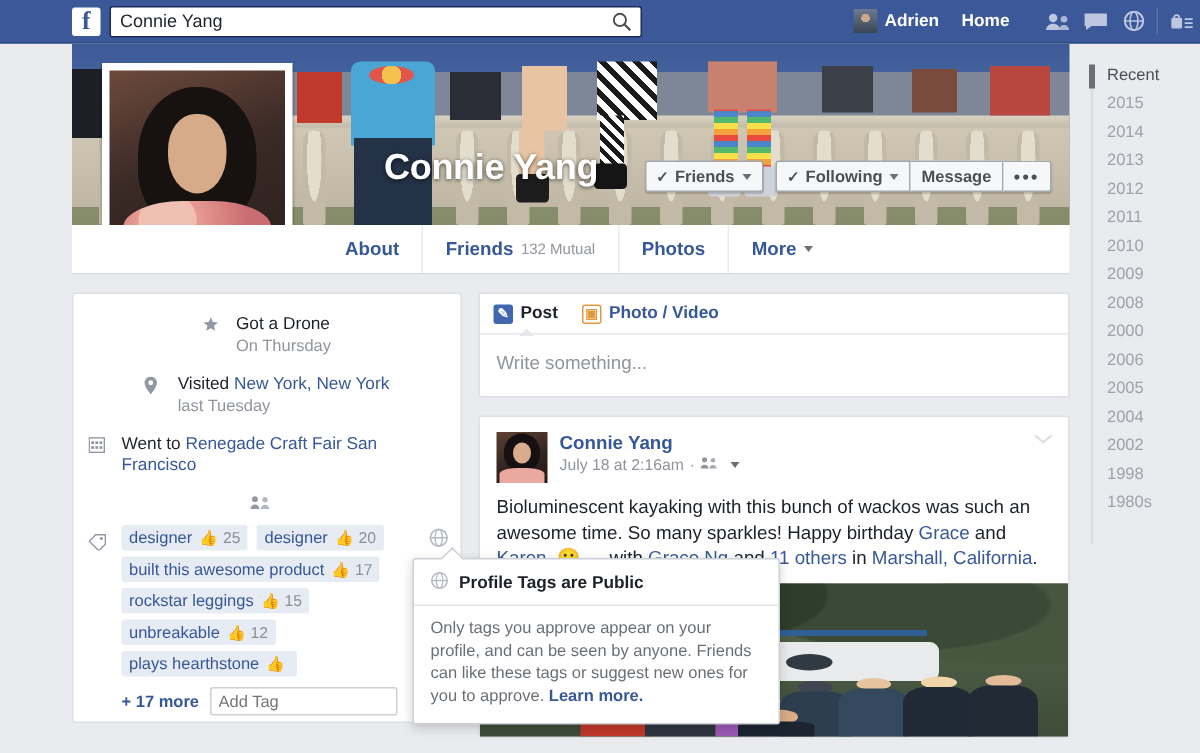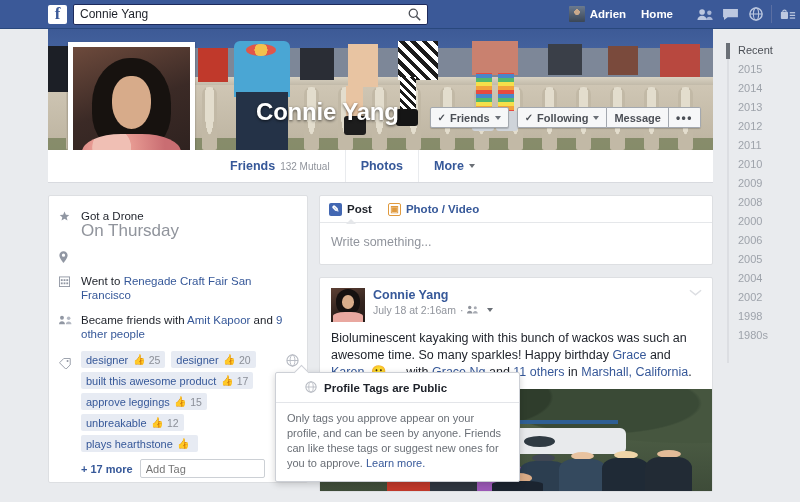--- a/index.html
+++ b/index.html
@@ -137,25 +137,25 @@
     border-bottom: 5px solid #d8dadf;
   }
   .tab-sub { font-size: 10px; font-weight: normal; color: #90949c; margin-left: 5px; }
   
   #cols { display: flex; padding-top: 12px; }
   #left-col { width: 260px; margin-right: 11px; }
   #right-col { width: 394px; }
   .card { background: #fff; border: 1px solid #dddfe2; border-radius: 2px; }
   
   #life-card { padding: 8px 0 0 0; }
-  .ev { display: flex; padding: 5px 10px 6px 10px; }
+  .ev { display: flex; padding: 5px 10px 6px 10px; justify-content: center; }
   .ev-ico { width: 22px; min-width: 22px; padding-top: 2px; color: #9197a3; display:flex; justify-content:flex-start;}
   .ev-body { font-size: 11.5px; line-height: 14px; color: #1d2129; }
   .ev-body a { color: #365899; text-decoration: none; }
-  .ev-sub { font-size: 17px; color: #90949c; margin-top: 1px; }
+  .ev-sub { font-size: 11px; color: #90949c; margin-top: 1px; }
   
   #tags-row { display: flex; padding: 4px 10px 4px 10px; position: relative; }
   #tag-ico { width: 22px; min-width: 22px; padding-top: 4px; color:#9197a3; }
   #tag-chips { display: flex; flex-wrap: wrap; gap: 4px 6px; width: 214px; }
   .chip {
     background: #e7ebf3; border-radius: 2px; height: 17px;
     display: flex; align-items: center; padding: 0 5px;
     font-size: 11px; color: #365899;
   }
   .chip .thumb { margin: 0 3px 0 5px; color: #4267b2; font-size: 10px; }
@@ -176,26 +176,26 @@
     position: absolute; left: 275px; top: 372px; width: 245px;
     background: #fff; border: 1px solid #cdd0d6; border-radius: 2px;
     box-shadow: 0 2px 7px rgba(0,0,0,.18); z-index: 30;
   }
   #tooltip::before {
     content:""; position: absolute; left: 20px; top: -6px; width: 10px; height: 10px;
     background: #fff; border-left: 1px solid #cdd0d6; border-top: 1px solid #cdd0d6;
     transform: rotate(45deg);
   }
   .tt-head {
-    display: flex; align-items: center; padding: 8px 29px 7px;
+    display: flex; align-items: center; padding: 8px 11px 7px;
     border-bottom: 1px solid #e3e5e9; font-size: 11.5px; font-weight: bold; color: #1d2129;
   }
   .tt-head .g { margin-right: 7px; color:#b6bac2; }
   .tt-body { padding: 8px 11px 10px; font-size: 11px; line-height: 15px; color: #6a6f76; }
-  .tt-body a { color: #365899; text-decoration: none; font-weight: normal; }
+  .tt-body a { color: #365899; text-decoration: none; font-weight: bold; }
   
   #composer { margin-bottom: 12px; }
   .comp-tabs { display: flex; align-items: center; height: 27px; border-bottom: 1px solid #e5e7ea; padding: 0 9px; position: relative; }
   .comp-tab { display: flex; align-items: center; font-size: 11.5px; font-weight: bold; color: #365899; margin-right: 16px; cursor: pointer; position: relative; }
   .comp-tab.active { color: #1d2129; }
   .comp-tab.active::after {
     content:""; position:absolute; left: 40%; bottom: -8px;
     border-left: 5px solid transparent; border-right: 5px solid transparent;
     border-bottom: 5px solid #e5e7ea;
   }
@@ -384,20 +384,23 @@
       <div class="pp-photo">
         <div class="pp-hair"></div>
           <div class="pp-face"></div>
           <div class="pp-body"></div>
       </div>
     </div>
   </div>
 
   <div id="tabs">
     <div class="tab">
+      <span>About</span>
+    </div>
+    <div class="tab">
       <span>Friends</span>
       <span class="tab-sub">132 Mutual</span>
     </div>
     <div class="tab">
       <span>Photos</span>
     </div>
     <div class="tab">
       <span>More</span>
       <span class="caret-d"></span>
     </div>
@@ -418,20 +421,24 @@
             <span>Got a Drone</span>
             <div class="ev-sub">On Thursday</div>
           </div>
         </div>
 
         <div class="ev">
           <div class="ev-ico">
             <svg width="9" height="12" viewBox="0 0 10 13">
                 <path d="M5 0C2.4 0 .4 2 .4 4.5 .4 8 5 13 5 13s4.6-5 4.6-8.5C9.6 2 7.6 0 5 0zm0 6.3a1.8 1.8 0 1 1 0-3.6 1.8 1.8 0 0 1 0 3.6z" fill="#9197a3"></path>
               </svg>
+          </div>
+          <div class="ev-body">
+            <span>Visited </span><a href="#">New York, New York</a>
+            <div class="ev-sub">last Tuesday</div>
           </div>
         </div>
 
         <div class="ev">
           <div class="ev-ico">
             <svg width="11" height="11" viewBox="0 0 12 12">
                 <rect x="0.5" y="1" width="11" height="10.5" fill="none" stroke="#9197a3"></rect>
                 <rect x="2" y="3.5" width="2" height="2" fill="#9197a3"></rect>
                 <rect x="5" y="3.5" width="2" height="2" fill="#9197a3"></rect>
                 <rect x="8" y="3.5" width="2" height="2" fill="#9197a3"></rect>
@@ -447,23 +454,20 @@
 
         <div class="ev">
           <div class="ev-ico">
             <svg width="13" height="10" viewBox="0 0 14 10">
                 <circle cx="3.2" cy="2.6" r="2.1" fill="#9197a3"></circle>
                 <path d="M0 9.6c0-1.9 1.4-3.2 3.2-3.2s3.2 1.3 3.2 3.2z" fill="#9197a3"></path>
                 <circle cx="10.4" cy="3" r="1.9" fill="#b3b8c2"></circle>
                 <path d="M7.4 9.6c0-1.7 1.3-2.9 3-2.9s3 1.2 3 2.9z" fill="#b3b8c2"></path>
               </svg>
           </div>
-          <div class="ev-body">
-            <span>Became friends with </span><a href="#">Amit Kapoor</a><span> and </span><a href="#">9 other people</a>
-          </div>
         </div>
 
         <div id="tags-row">
           <div id="tag-ico">
             <svg width="12" height="11" viewBox="0 0 13 12">
                 <path d="M0.5 5.2 5.2 0.5h7v7l-4.7 4.7z" fill="none" stroke="#9197a3"></path>
                 <circle cx="9.3" cy="3.2" r="1.1" fill="#9197a3"></circle>
               </svg>
           </div>
           <div id="tag-chips">
@@ -477,21 +481,21 @@
               <span>designer</span>
               <span class="thumb">👍</span>
               <span class="cnt">20</span>
             </div>
             <div class="chip">
               <span>built this awesome product</span>
               <span class="thumb">👍</span>
               <span class="cnt">17</span>
             </div>
             <div class="chip">
-              <span>approve leggings</span>
+              <span>rockstar leggings</span>
               <span class="thumb">👍</span>
               <span class="cnt">15</span>
             </div>
             <div class="chip">
               <span>unbreakable</span>
               <span class="thumb">👍</span>
               <span class="cnt">12</span>
             </div>
             <div class="chip">
               <span>plays hearthstone</span>

